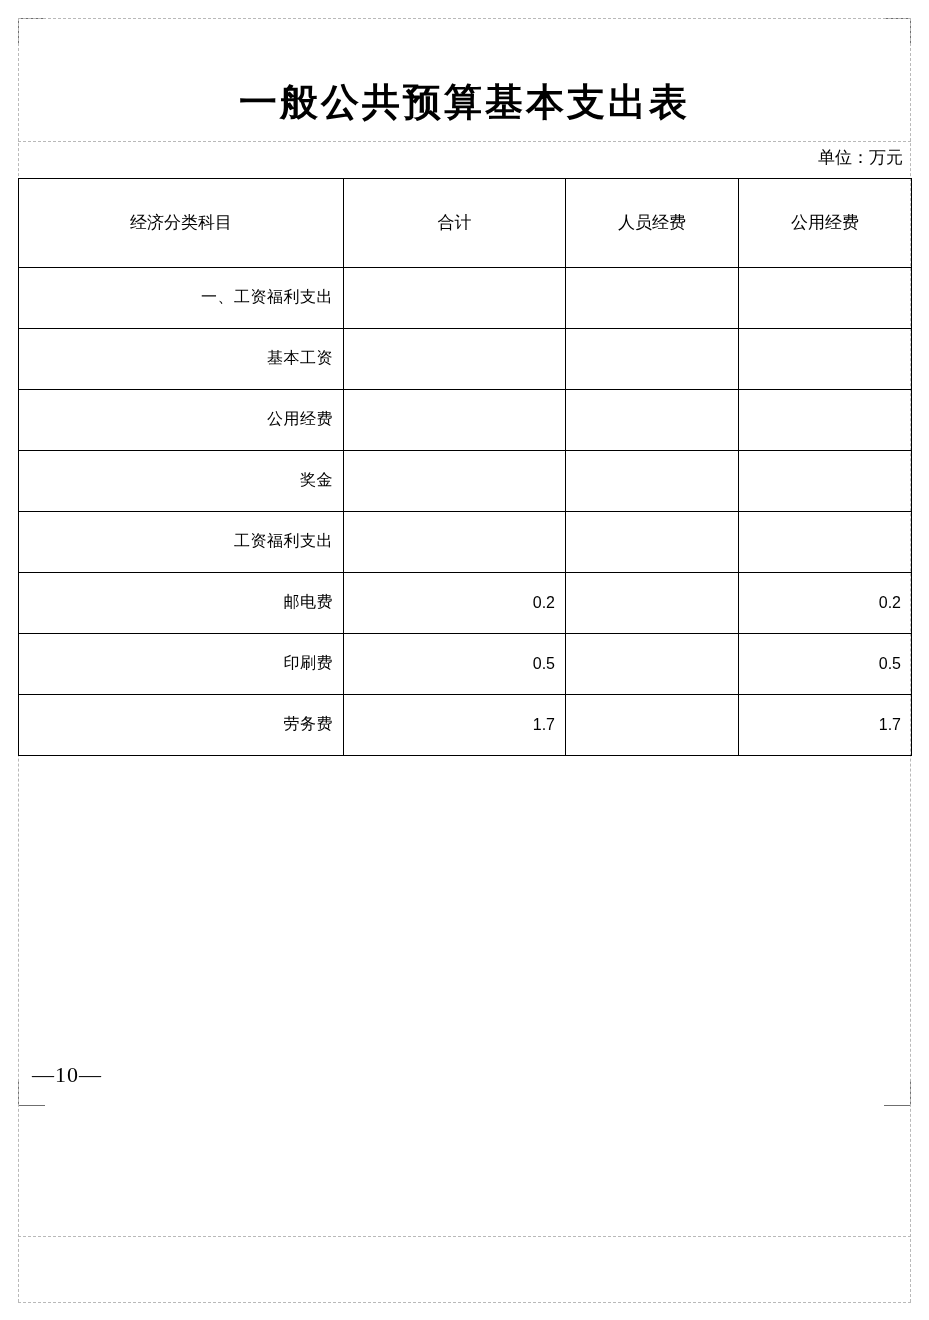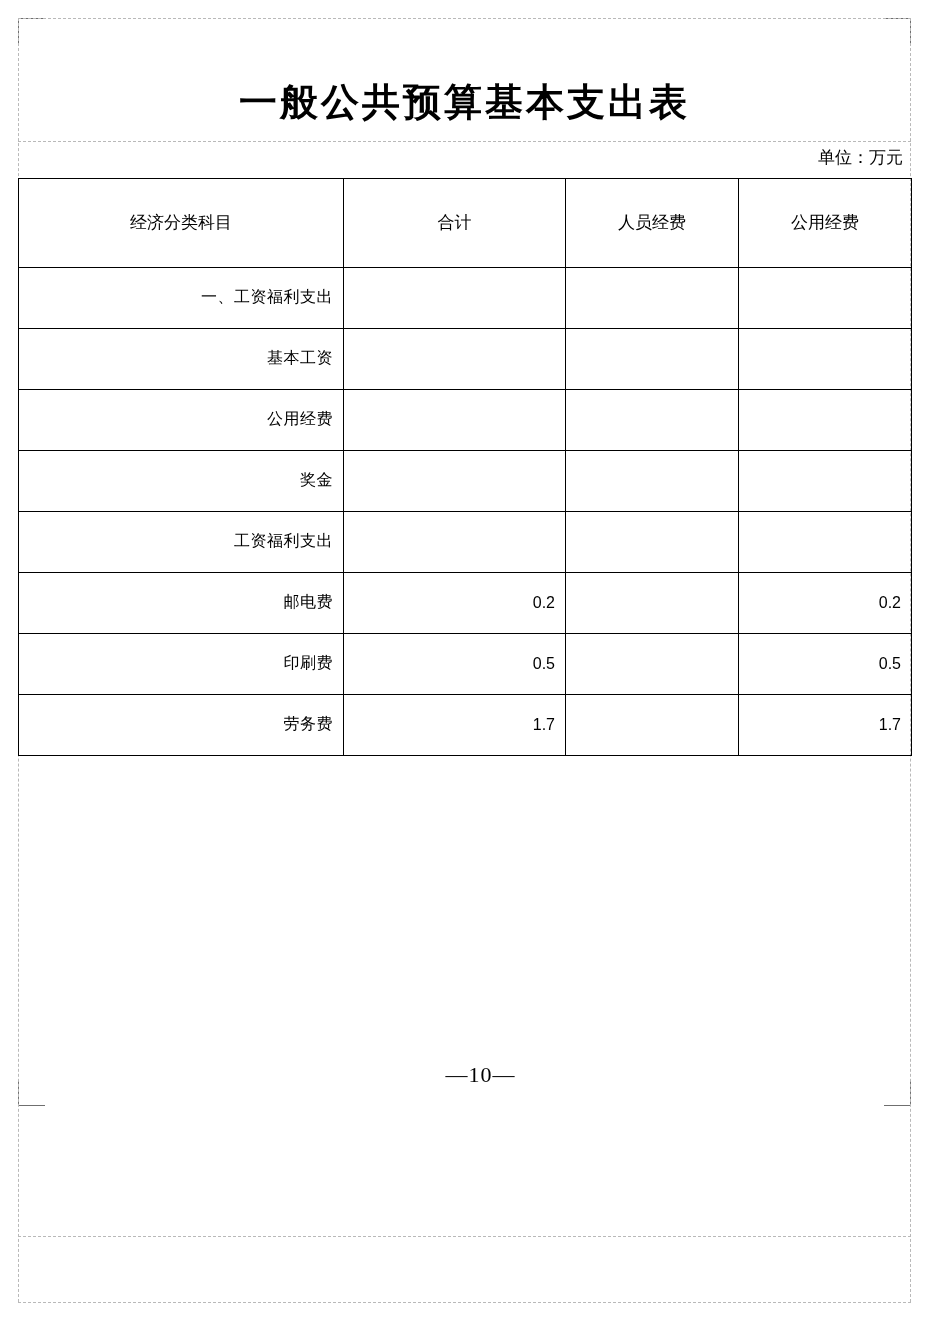--- a/index.html
+++ b/index.html
@@ -116,21 +116,20 @@
   td.num {
     text-align: right;
     padding-right: 14px;
   }
 
   .footer {
     position: absolute;
     left: 0;
     right: 0;
     bottom: 36px;
-    text-align: center;
     font-family: "Liberation Serif", "DejaVu Serif", serif;
     font-size: 22px;
     letter-spacing: 1px;
     padding-left: 32px;
   }
 </style>
 </head>
 <body>
 
 <div class="page">

